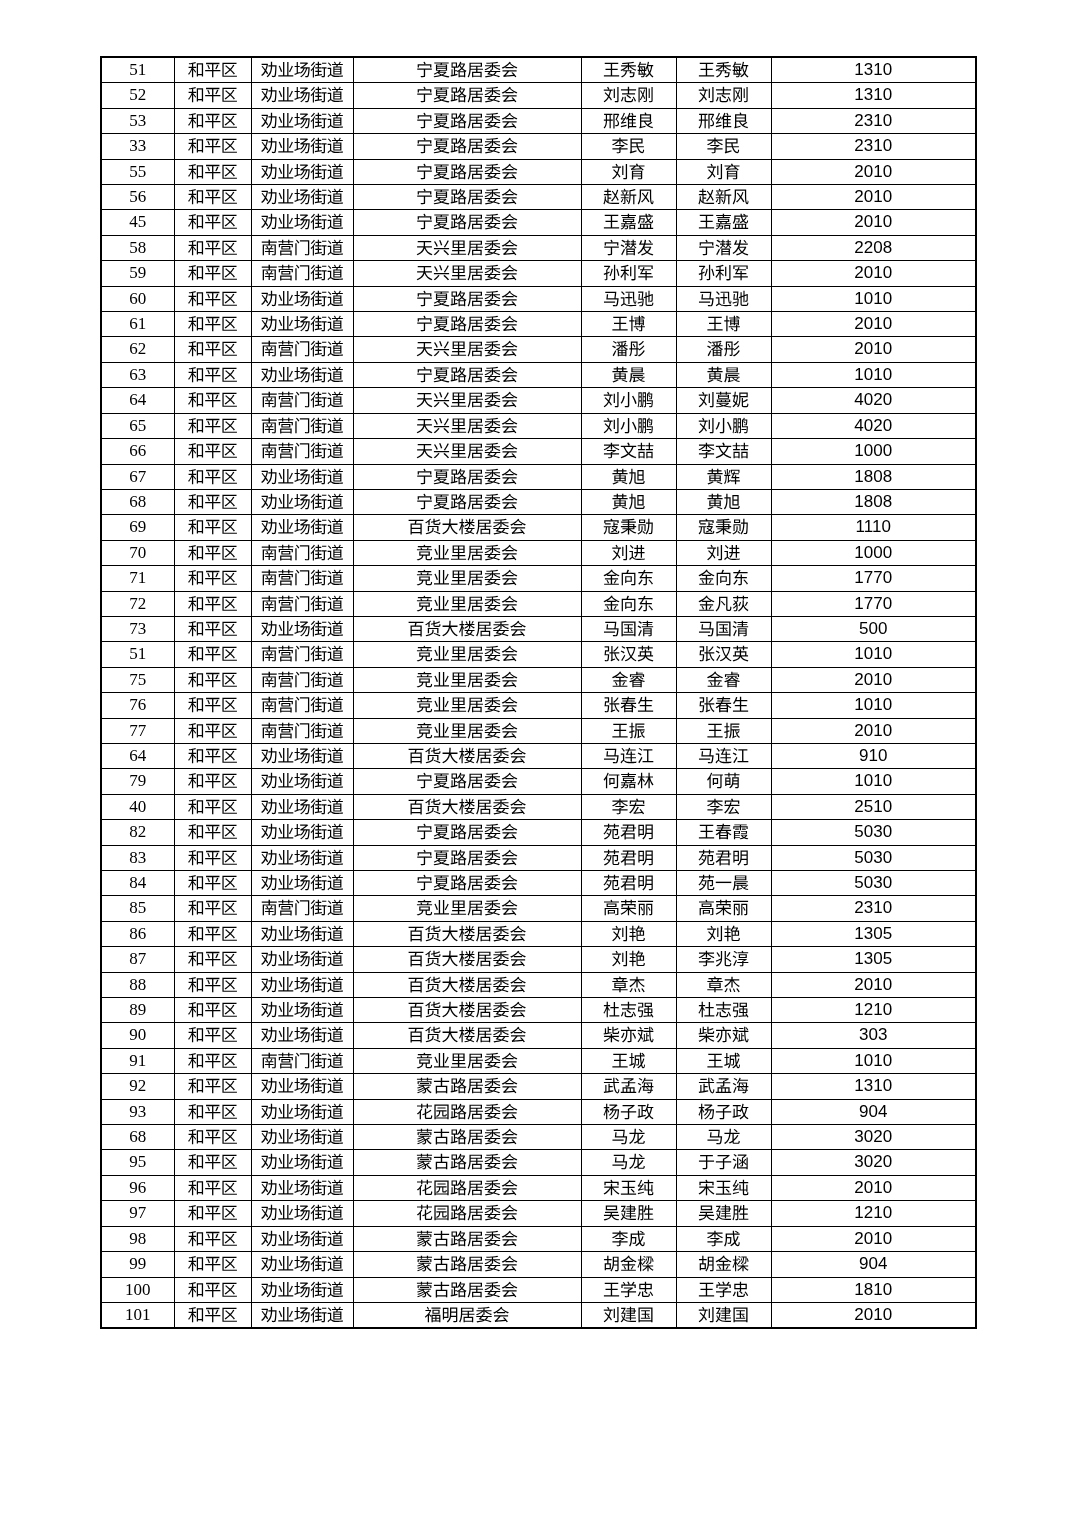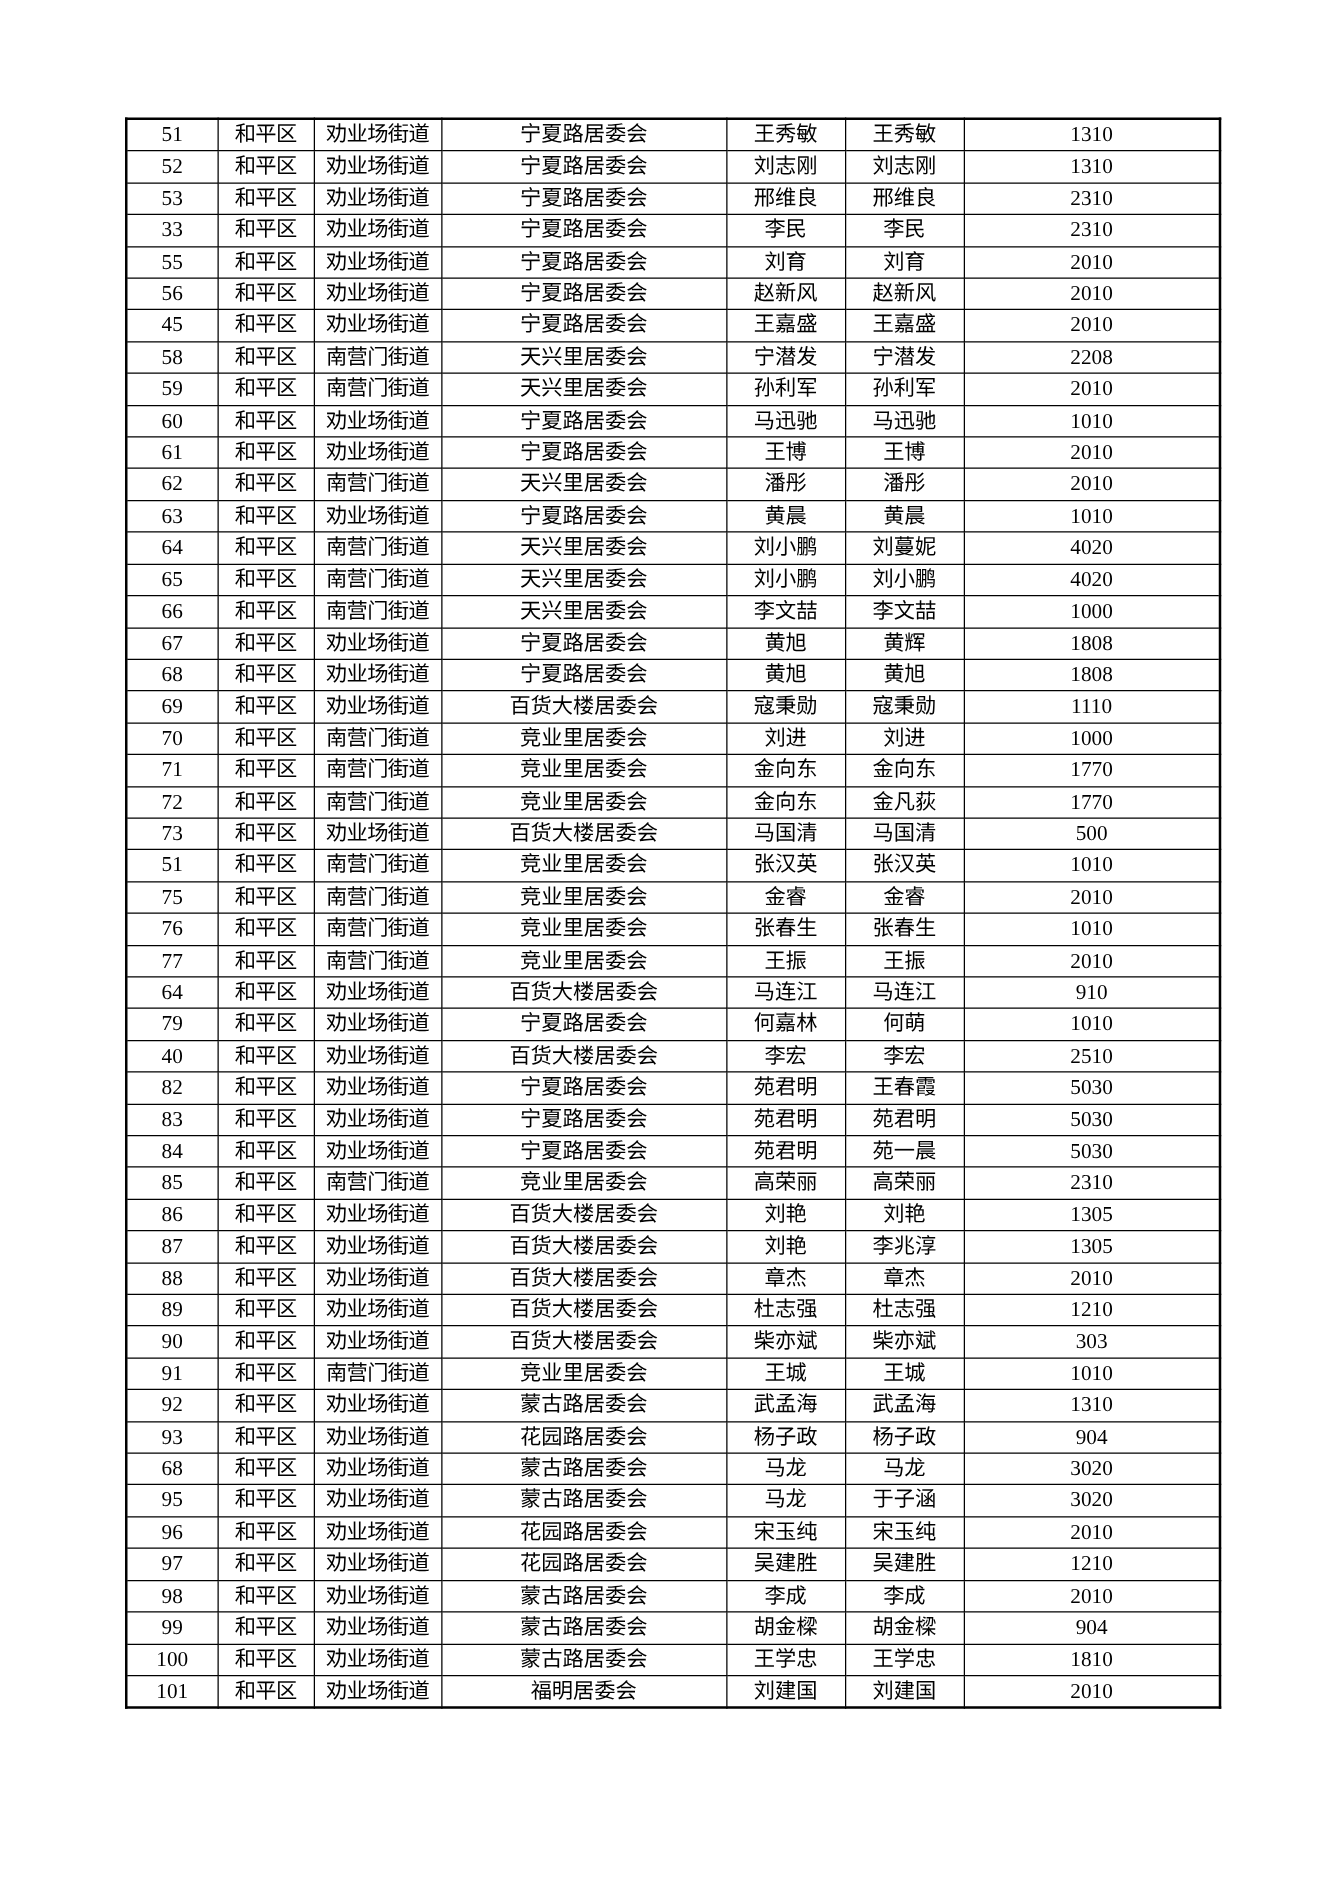--- a/index.html
+++ b/index.html
@@ -13,21 +13,21 @@
     height: 1520px;
     font-family: "Liberation Serif", "DejaVu Serif", serif;
     color: #000000;
     -webkit-font-smoothing: none;
   }
   .page {
     position: relative;
     width: 1074px;
     height: 1520px;
     box-sizing: border-box;
-    padding: 94px 0 0 0;
+    padding: 56px 0 0 0;
   }
   .table-wrap {
     margin-left: 100px;
     width: 875px;
   }
   table.data-table {
     border-collapse: collapse;
     table-layout: fixed;
     width: 875px;
     border-top: 2px solid #000;
@@ -49,21 +49,21 @@
   
   col.c-idx       { width: 73px; }
   col.c-district  { width: 77px; }
   col.c-street    { width: 102px; }
   col.c-committee { width: 228px; }
   col.c-namea     { width: 95px; }
   col.c-nameb     { width: 95px; }
   col.c-amount    { width: 205px; }
 
   td.cell-index  { font-family: "Liberation Serif", "DejaVu Serif", serif; font-size: 18px; }
-  td.cell-amount { font-family: Liberation Serif, serif; font-size: 18px; }
+  td.cell-amount { font-family: Liberation Sans, sans-serif; font-size: 18px; }
   td.cell-district,
   td.cell-street,
   td.cell-committee,
   td.cell-name-a,
   td.cell-name-b {
     font-family: "DejaVu Sans", "Liberation Sans", sans-serif;
     font-size: 16px;
     letter-spacing: 0px;
   }
   td.cell-street   { letter-spacing: -0.5px; }

